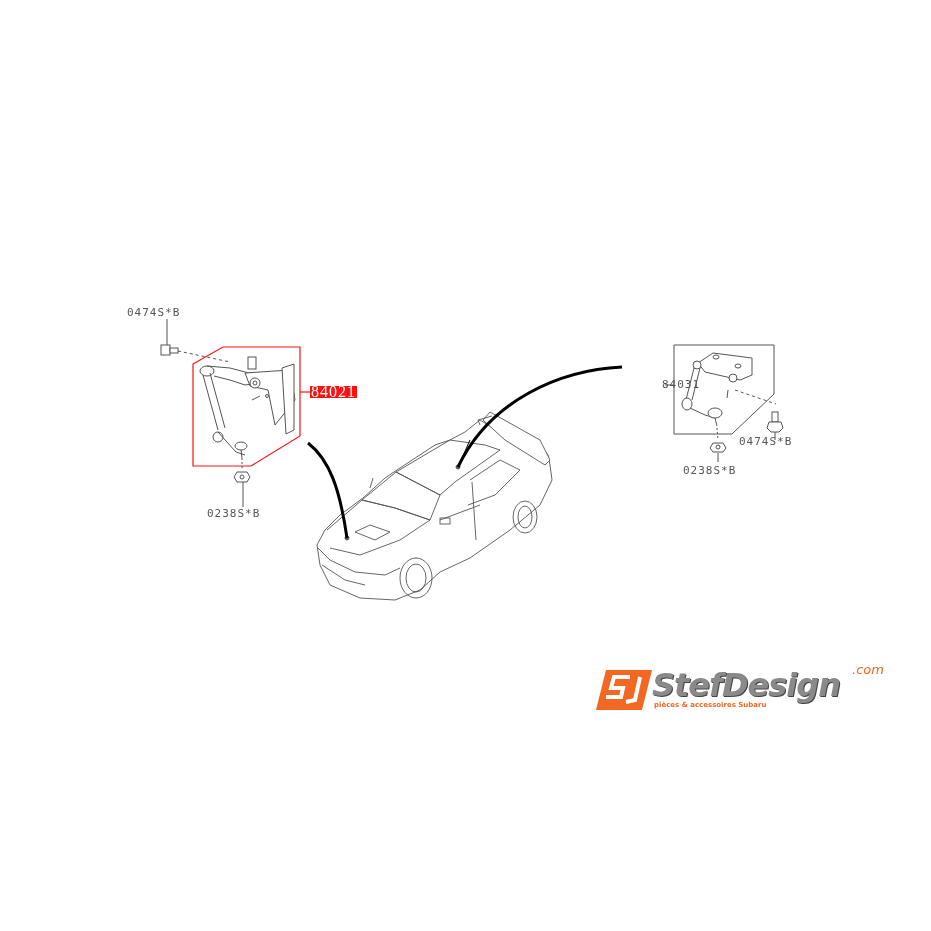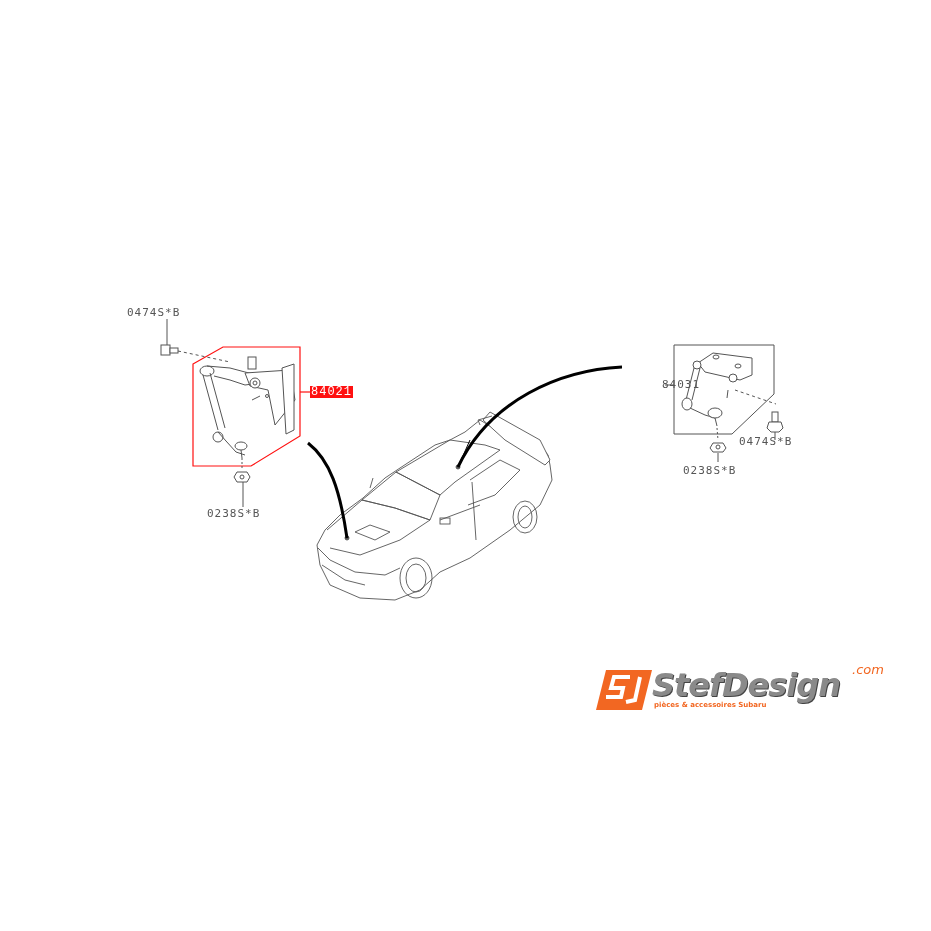--- a/index.html
+++ b/index.html
@@ -1,19 +1,19 @@
 <!DOCTYPE html>
 <html><head>
 <meta charset="utf-8">
 <style>
   html, body { margin:0; padding:0; background:#ffffff; }
   body { width:931px; height:931px; position:relative; overflow:hidden; font-family:"DejaVu Sans Mono", monospace; }
   .canvas { position:absolute; left:0; top:0; width:931px; height:822px; }
   .lbl { position:absolute; font-family:"DejaVu Sans Mono", monospace; font-size:11px; color:#555; letter-spacing:1px; line-height:12px; white-space:nowrap; }
-  .lbl-red { position:absolute; background:#ff1010; color:#ffffff; font-family:Liberation Mono, monospace; font-size:12px; letter-spacing:1px; line-height:12px; padding:0 1px; white-space:nowrap; }
+  .lbl-red { position:absolute; background:#ff1010; color:#ffffff; font-family:Liberation Serif, serif; font-size:16px; letter-spacing:1px; line-height:12px; padding:0 1px; white-space:nowrap; }
   .logo { position:absolute; left:596px; top:668px; width:260px; height:48px; }
   .logo-text { position:absolute; left:56px; top:-2px; font-family:"DejaVu Sans", sans-serif; font-style:italic; font-weight:bold; font-size:32px; color:#8a8a8a; letter-spacing:-1px; text-shadow:1px 1px 0 #444; }
   .logo-com { position:absolute; left:208px; top:-6px; font-family:"DejaVu Sans", sans-serif; font-style:italic; font-weight:normal; font-size:13px; color:#f26722;margin-left:48px; }
   .logo-sub { position:absolute; left:58px; top:33px; font-family:"DejaVu Sans", sans-serif; font-weight:bold; font-size:7px; color:#f26722; }
 </style>
 </head>
 <body>
 
 <div class="canvas">
 <svg width="931" height="931" viewBox="0 0 931 931" xmlns="http://www.w3.org/2000/svg" style="position:absolute;left:0;top:0;">

